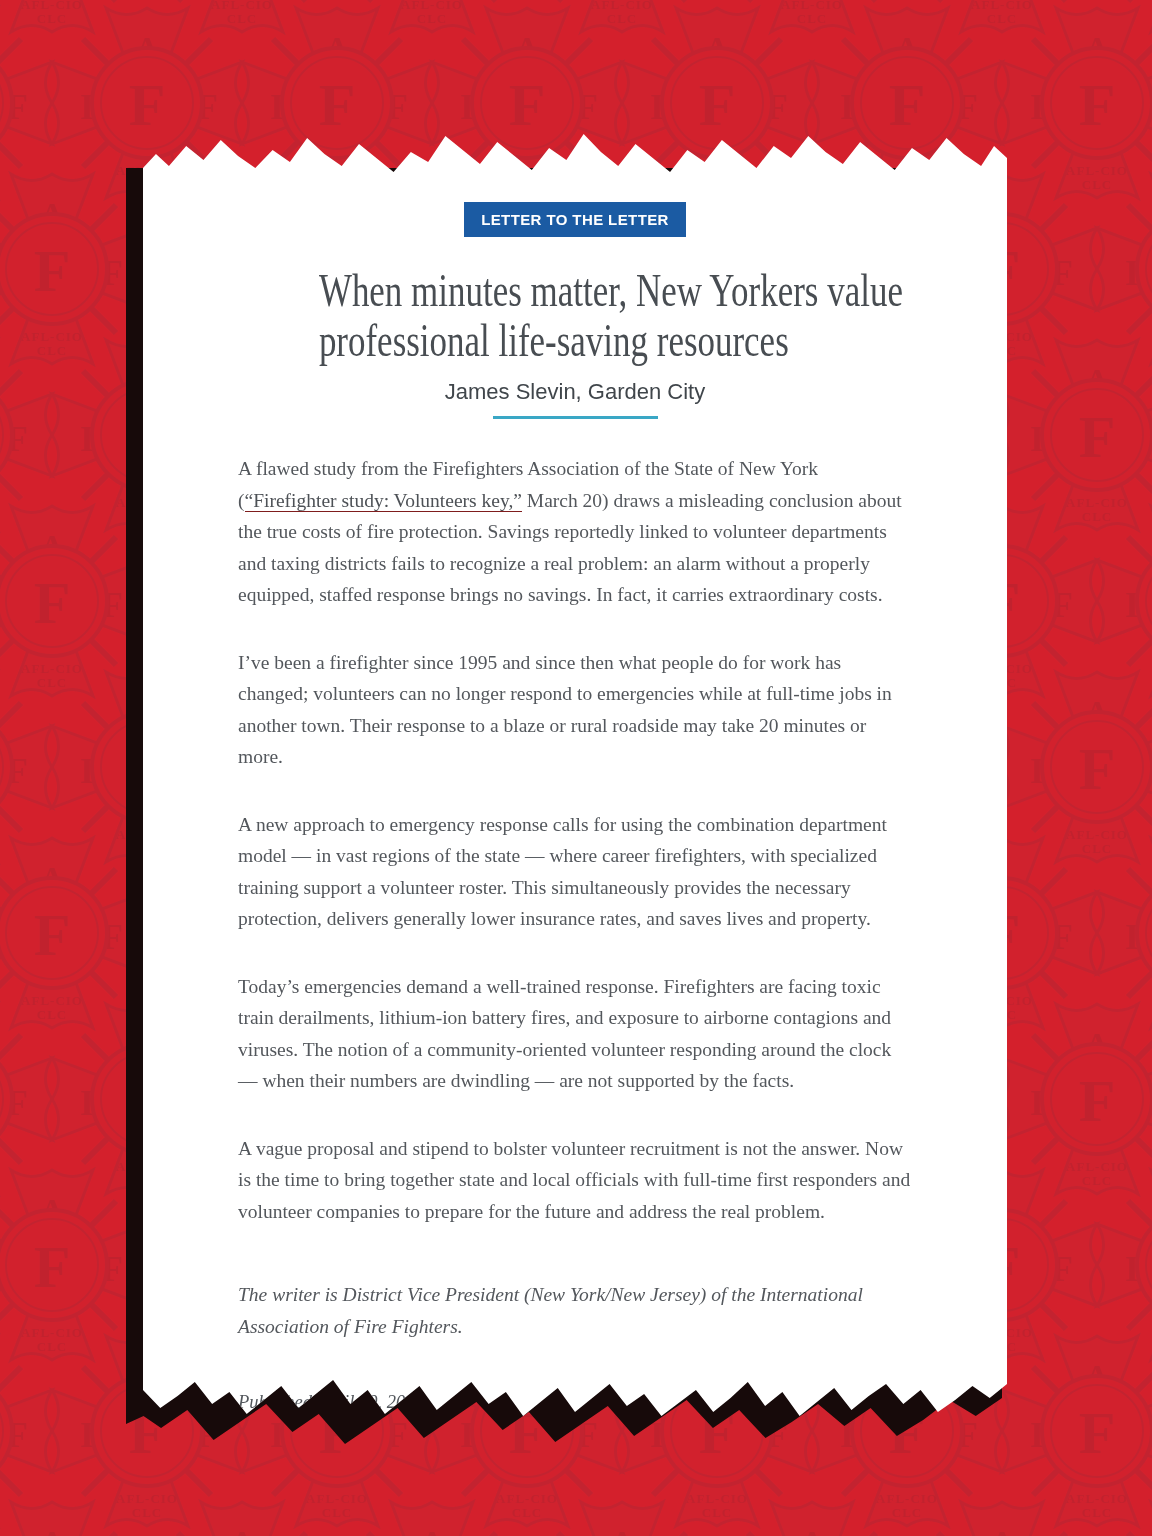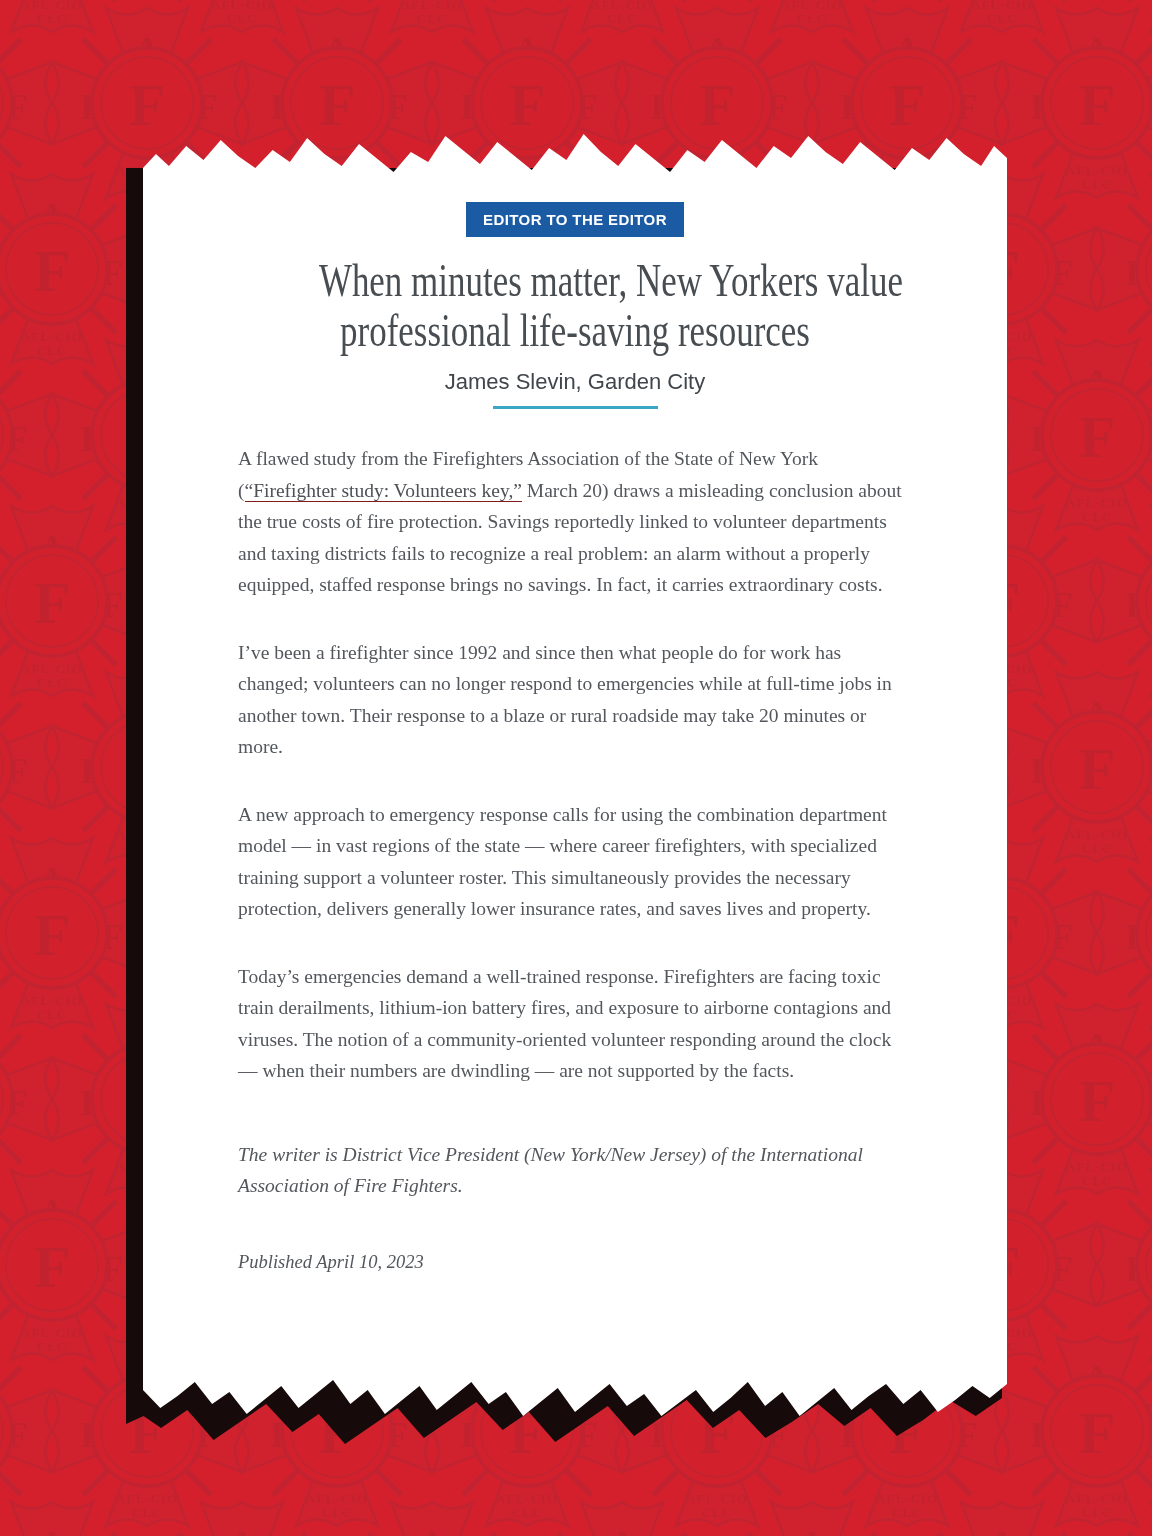--- a/index.html
+++ b/index.html
@@ -53,21 +53,21 @@
 
   .kicker-wrap { text-align: center; }
   .kicker {
     display: inline-block;
     background: #1b5ba3; color: #ffffff;
     font-weight: bold; font-size: 15px; letter-spacing: 0.4px;
     padding: 9px 17px;
   }
 
   .headline {
-    margin: 19px 0 0 0; text-align: center;
+    margin: 29px 0 0 0; text-align: left;
     font-family: "Liberation Serif", serif; font-weight: normal;
     color: #484d52;
   }
   .headline .line {
     display: block; font-size: 46px; line-height: 50px;
     white-space: nowrap;
     transform: scaleX(0.76); transform-origin: 50% 50%;
   }
 
   .byline { text-align: center; margin-top: 16px; font-size: 22px; line-height: 20px; color: #40464b; }
@@ -128,35 +128,36 @@
   <rect width="1152" height="1536" fill="#d4202c"></rect>
   <rect width="1152" height="1536" fill="url(#pat)"></rect>
 </svg>
 
 <div class="paper-shadow"></div>
 
 <div class="paper">
   <div class="content">
 
     <div class="kicker-wrap">
-      <span class="kicker">EDITOR TO THE EDITOR</span>
+      <span class="kicker">LETTER TO THE LETTER</span>
     </div>
 
     <h1 class="headline">
       <span class="line">When minutes matter, New Yorkers value</span>
       <span class="line">professional life-saving resources</span>
     </h1>
 
     <div class="byline">James Slevin, Garden City</div>
 
     <div class="divider"></div>
 
     <div class="body-copy">
       <p><span>A flawed study from the Firefighters Association of the State of New York (</span><a class="article-link" href="#">“Firefighter study: Volunteers key,”</a><span> March 20) draws a misleading conclusion about the true costs of fire protection. Savings reportedly linked to volunteer departments and taxing districts fails to recognize a real problem: an alarm without a properly equipped, staffed response brings no savings. In fact, it carries extraordinary costs.</span></p>
-      <p>I’ve been a firefighter since 1992 and since then what people do for work has changed; volunteers can no longer respond to emergencies while at full-time jobs in another town. Their response to a blaze or rural roadside may take 20 minutes or more.</p>
+      <p>I’ve been a firefighter since 1995 and since then what people do for work has changed; volunteers can no longer respond to emergencies while at full-time jobs in another town. Their response to a blaze or rural roadside may take 20 minutes or more.</p>
       <p>A new approach to emergency response calls for using the combination department model — in vast regions of the state — where career firefighters, with specialized training support a volunteer roster. This simultaneously provides the necessary protection, delivers generally lower insurance rates, and saves lives and property.</p>
       <p>Today’s emergencies demand a well-trained response. Firefighters are facing toxic train derailments, lithium-ion battery fires, and exposure to airborne contagions and viruses. The notion of a community-oriented volunteer responding around the clock — when their numbers are dwindling — are not supported by the facts.</p>
+      <p>A vague proposal and stipend to bolster volunteer recruitment is not the answer. Now is the time to bring together state and local officials with full-time first responders and volunteer companies to prepare for the future and address the real problem.</p>
       <p class="footnote">The writer is District Vice President (New York/New Jersey) of the International Association of Fire Fighters.</p>
       <p class="published">Published April 10, 2023</p>
     </div>
 
   </div>
 </div>
 
 </body></html>

